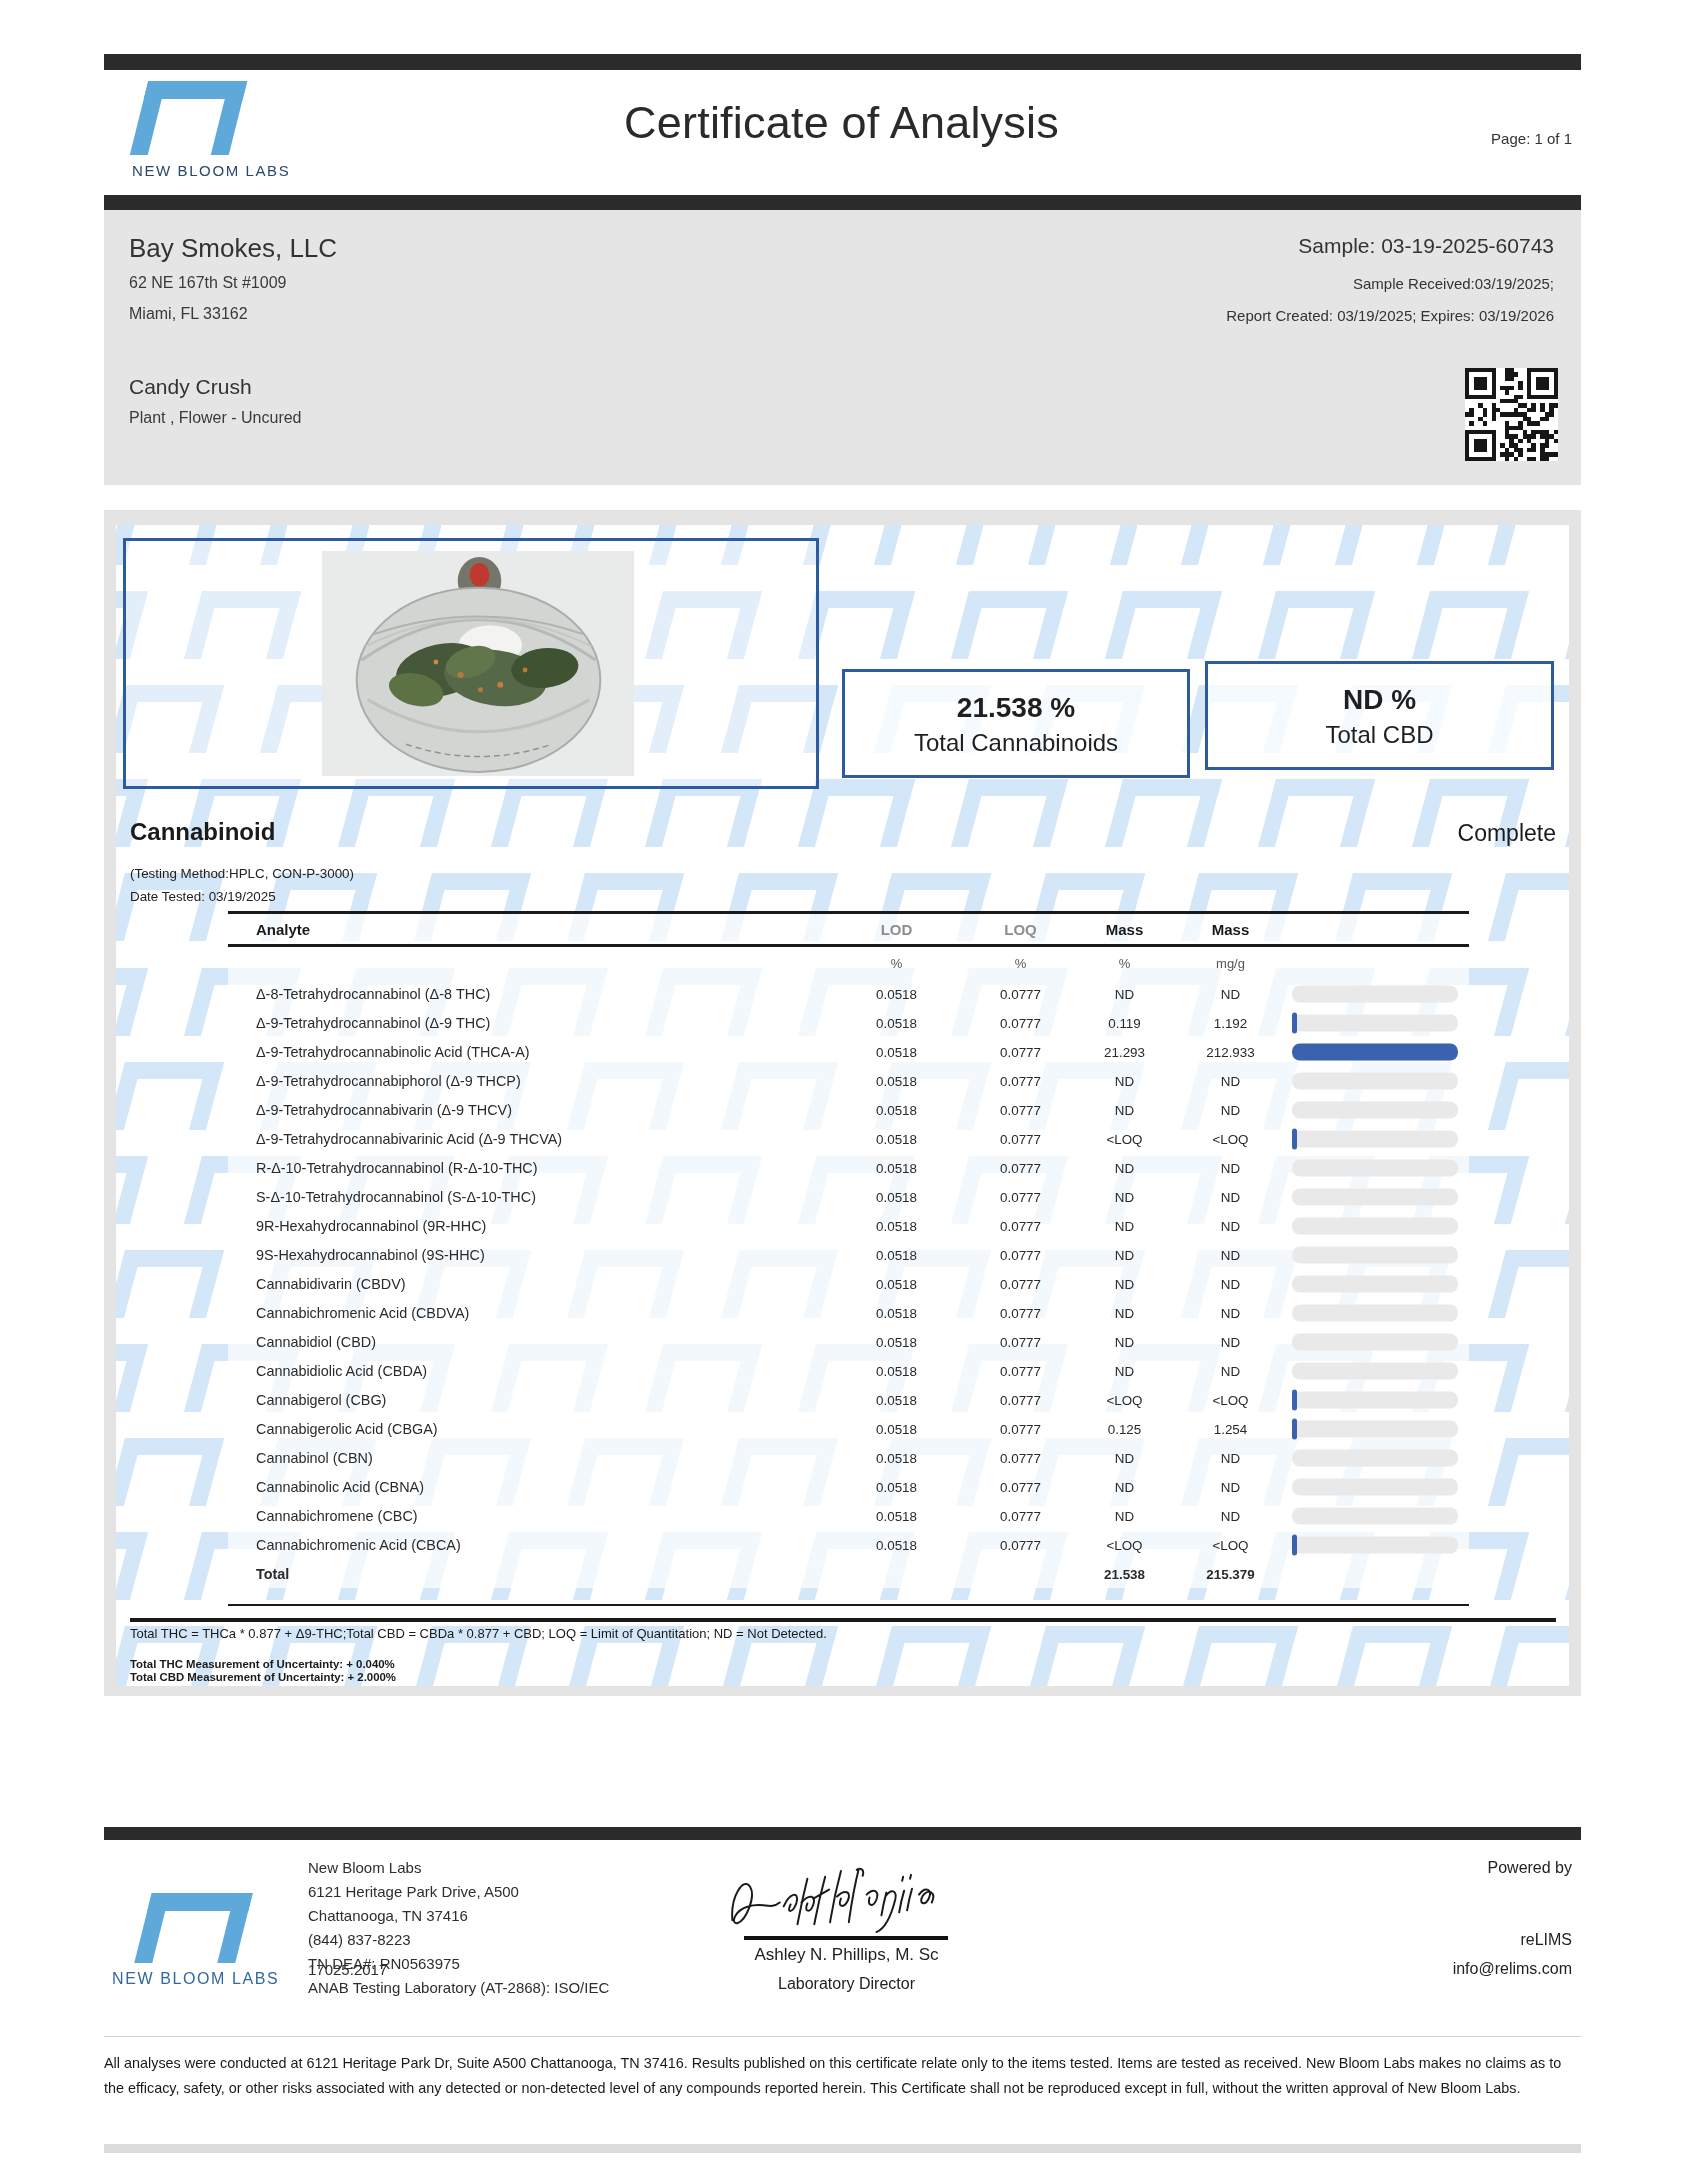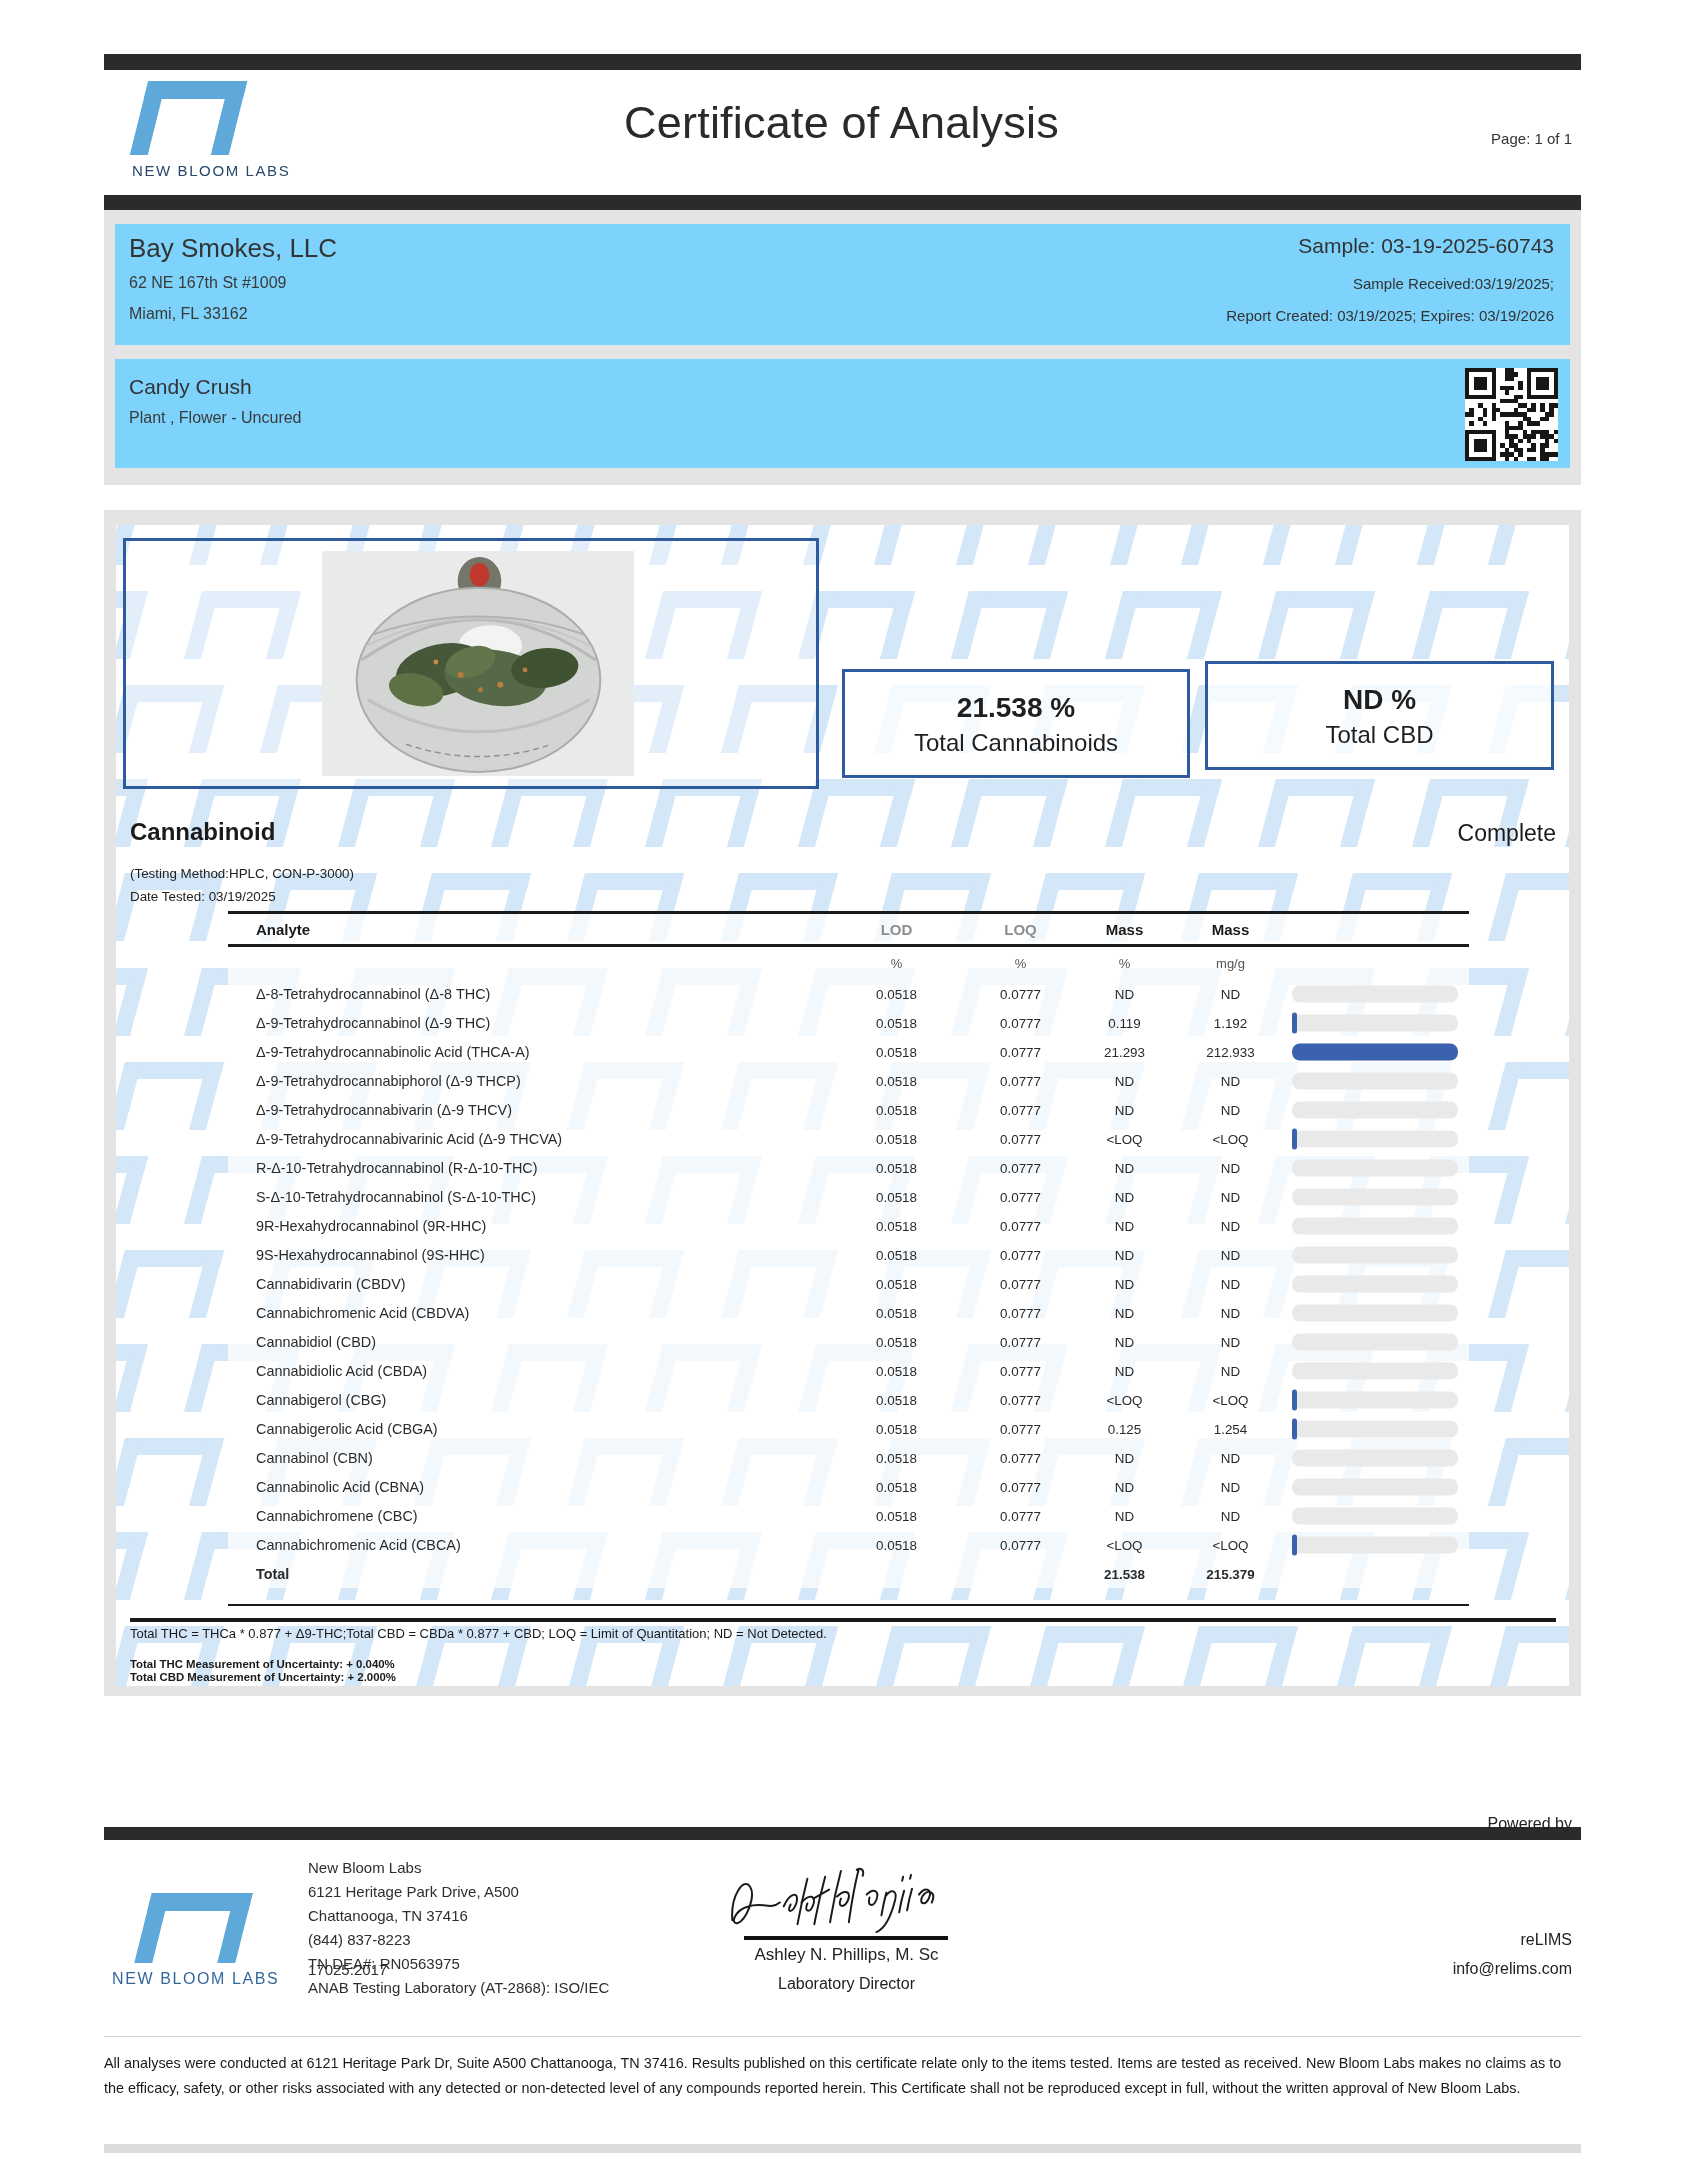--- a/index.html
+++ b/index.html
@@ -6,21 +6,21 @@
   .page{position:relative;width:1683px;height:2178px;background:#ffffff;
         font-family:"Liberation Sans", sans-serif;color:#222;overflow:hidden;}
   .bar{position:absolute;left:104px;width:1477px;background:#2b2b2b;}
   
   .logo-glyph{position:absolute;border:18px solid #5fa9da;border-bottom:none;transform:skewX(-14deg);}
   .logo-label{position:absolute;font-size:15px;letter-spacing:1.6px;color:#29486b;white-space:nowrap;}
   .doc-title{position:absolute;left:0;top:97px;width:1683px;text-align:center;font-size:45px;color:#2a2a2a;letter-spacing:0.2px;}
   .page-label{position:absolute;right:111px;top:130px;font-size:15px;color:#333;}
   
   .grey-band{position:absolute;left:104px;width:1477px;background:#e4e4e4;}
-  .white-panel{position:absolute;left:115px;width:1455px;background:#7dd3fc;}
+  .white-panel{position:absolute;left:115px;width:1455px;background:#e5e5e5;}
   .client-name{position:absolute;left:14px;top:9px;font-size:26px;color:#333;}
   .client-line{position:absolute;left:14px;font-size:16px;color:#3a3a3a;}
   .sample-id{position:absolute;right:16px;top:10px;font-size:21px;color:#333;}
   .sample-line{position:absolute;right:16px;font-size:15px;color:#333;}
   .product-name{position:absolute;left:14px;top:16px;font-size:21px;color:#333;}
   .product-type{position:absolute;left:14px;top:50px;font-size:16px;color:#3a3a3a;}
   .qr{position:absolute;top:9px;right:12px;width:93px;height:93px;background:#fff;}
   
   .pattern-panel{position:absolute;left:116px;top:525px;width:1453px;height:1161px;background:#fff;overflow:hidden;}
   .pi{position:absolute;width:65px;height:51px;border:17px solid #d3e7f8;border-bottom:none;transform:skewX(-15deg);}
@@ -643,21 +643,21 @@
       <path d="M170,30 C167,41 166,47 165,53 M169,34 C175,25 181,28 179,37 C176,49 170,66 160,70"></path>
       <path d="M188,28 C185,38 184,44 183,50 M186,18 L187,14"></path>
       <path d="M196,26 C193,36 192,42 191,48 M194,16 L195,12"></path>
       <path d="M203,32 C210,23 217,27 213,36 C209,44 202,41 207,33 C212,26 221,29 216,40"></path>
     </g>
   </svg>
   <div class="sig-rule"></div>
   <div class="sig-name">Ashley N. Phillips, M. Sc</div>
   <div class="sig-title">Laboratory Director</div>
 
-  <div class="pw" style="top:1815px;margin-left:32px;">Powered by</div>
+  <div class="pw" style="top:1859px;margin-left:32px;">Powered by</div>
   <div class="pw" style="top:1931px;">reLIMS</div>
   <div class="pw" style="top:1960px;">info@relims.com</div>
 
   <div class="divider" style="top:2036px;"></div>
   <div class="disclaimer">All analyses were conducted at 6121 Heritage Park Dr, Suite A500 Chattanooga, TN 37416. Results published on this certificate relate only to the items tested. Items are tested as received. New Bloom Labs makes no claims as to the efficacy, safety, or other risks associated with any detected or non-detected level of any compounds reported herein. This Certificate shall not be reproduced except in full, without the written approval of New Bloom Labs.</div>
   <div class="bottom-strip"></div>
 
 </div>
 
 

